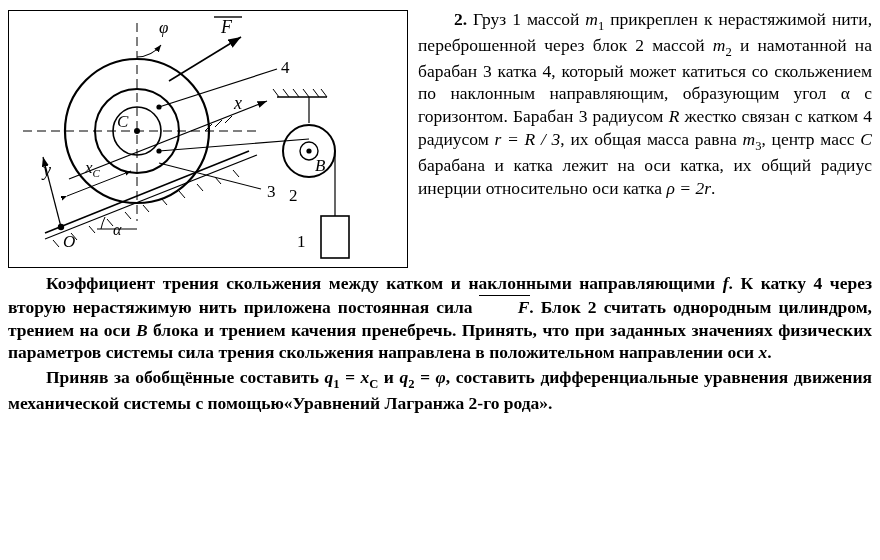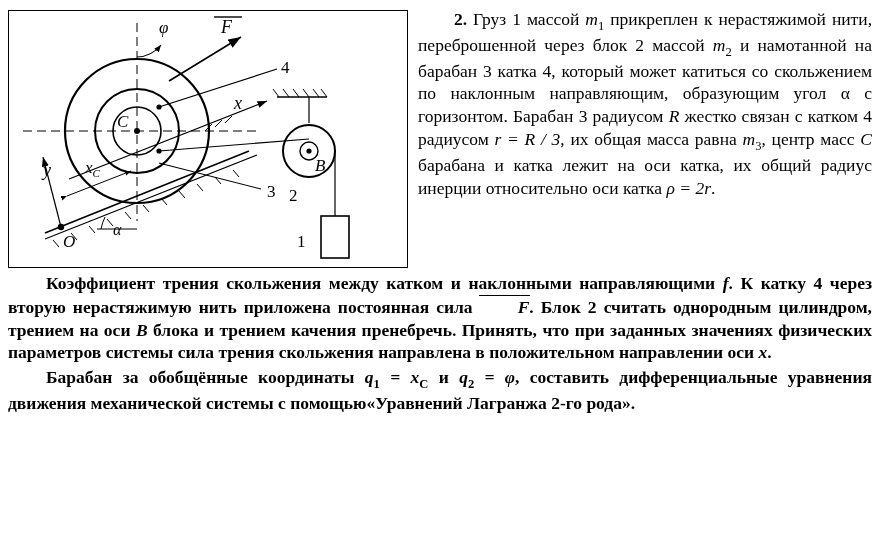--- a/index.html
+++ b/index.html
@@ -184,15 +184,15 @@
       <text x="288" y="236" font-family="Liberation Serif, serif" font-size="17">1</text>
     </svg>
   </div>
 
   <p class="para first-para"><span class="sp">      </span><span class="num-label">2.</span> <span>Груз 1 массой </span><i>m</i><span class="sub">1</span><span> прикреплен к нерастяжимой нити, переброшенной через блок 2 массой </span><i>m</i><span class="sub">2</span><span> и намотанной на барабан 3 катка 4, который может катиться со скольжением по наклонным направляющим, образующим угол α с горизонтом. Барабан 3 радиусом </span><i>R</i><span> жестко связан с катком 4 радиусом </span><i>r = R / 3</i><span>, их общая масса равна </span><i>m</i><span class="sub">3</span><span>, центр масс </span><i>C</i><span> барабана и катка лежит на оси катка, их общий радиус инерции относительно оси катка </span><i>ρ = 2r</i><span>.</span></p>
 
   <div class="tail"></div>
 
   <p class="para indent blk"><span>Коэффициент трения скольжения между катком и наклонными направляющими </span><i>f</i><span>. К катку 4 через вторую нерастяжимую нить приложена постоянная сила </span><span class="ovl"><i>F</i></span><span>. Блок 2 считать однородным цилиндром, трением на оси </span><i>B</i><span> блока и трением качения пренебречь. Принять, что при заданных значениях физических параметров системы сила трения скольжения направлена в положительном направлении оси </span><i>x</i><span>.</span></p>
 
-  <p class="para indent blk"><span>Барабан за обобщённые координаты </span><i>q</i><span class="sub">1</span><i> = x</i><span class="sub">C</span><span> и </span><i>q</i><span class="sub">2</span><i> = φ</i><span>, составить дифференциальные уравнения движения механической системы с помощью«Уравнений Лагранжа 2-го рода».</span></p>
+  <p class="para indent blk"><span>Приняв за обобщённые составить </span><i>q</i><span class="sub">1</span><i> = x</i><span class="sub">C</span><span> и </span><i>q</i><span class="sub">2</span><i> = φ</i><span>, составить дифференциальные уравнения движения механической системы с помощью«Уравнений Лагранжа 2-го рода».</span></p>
 
 </div>
 
 </body></html>

